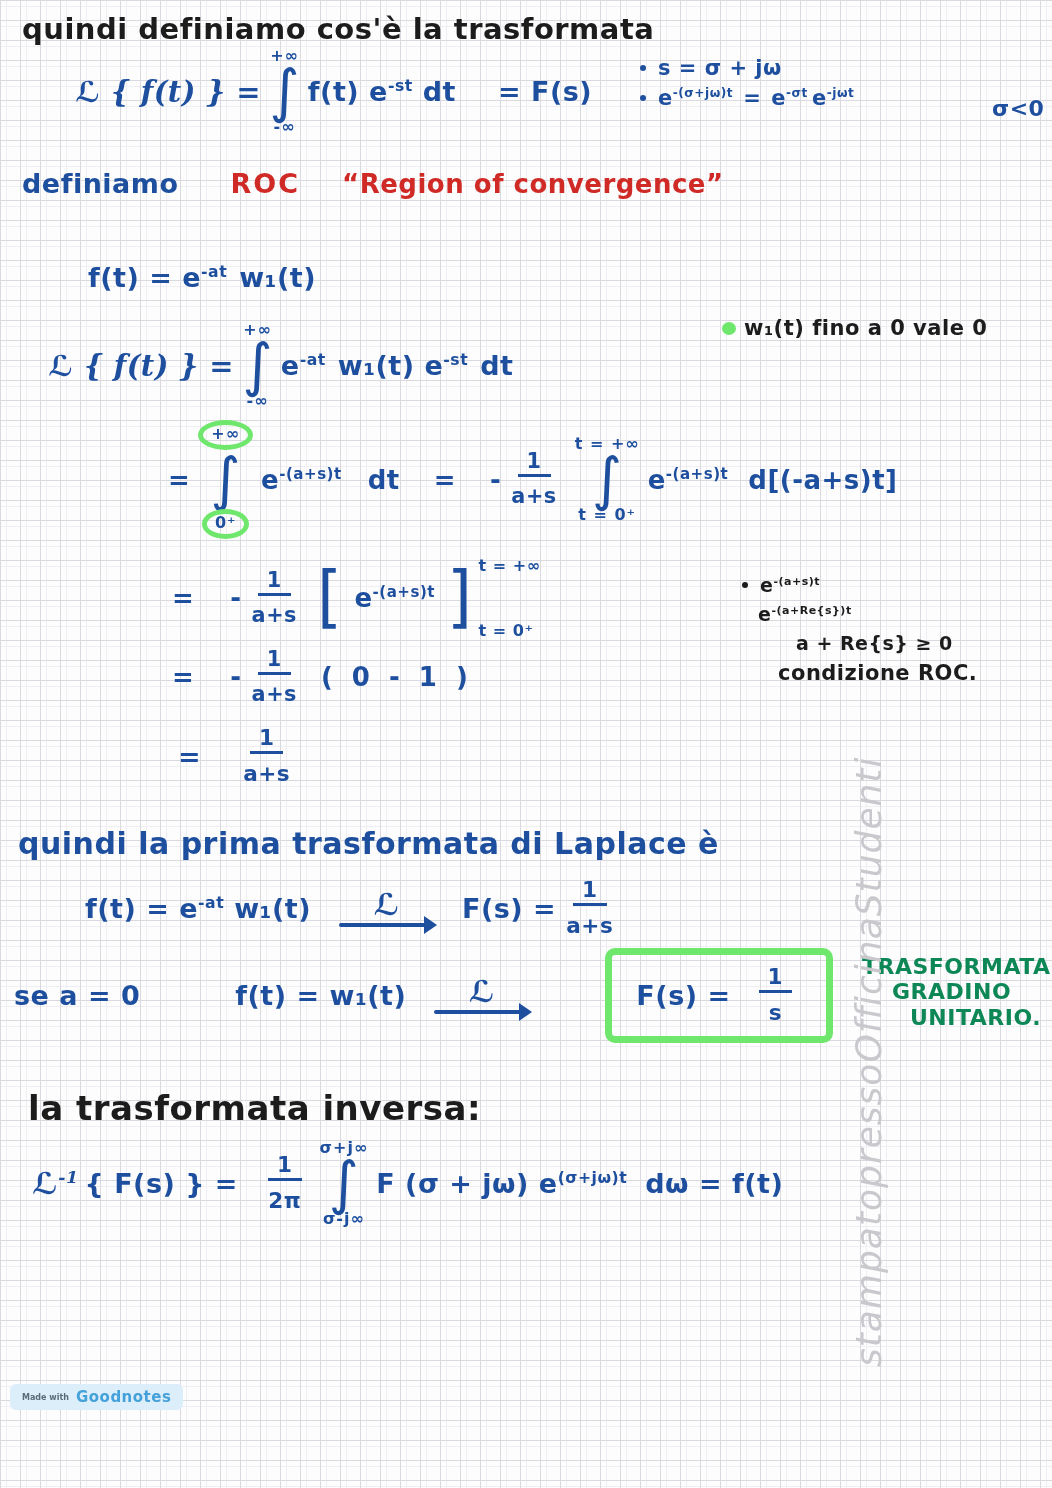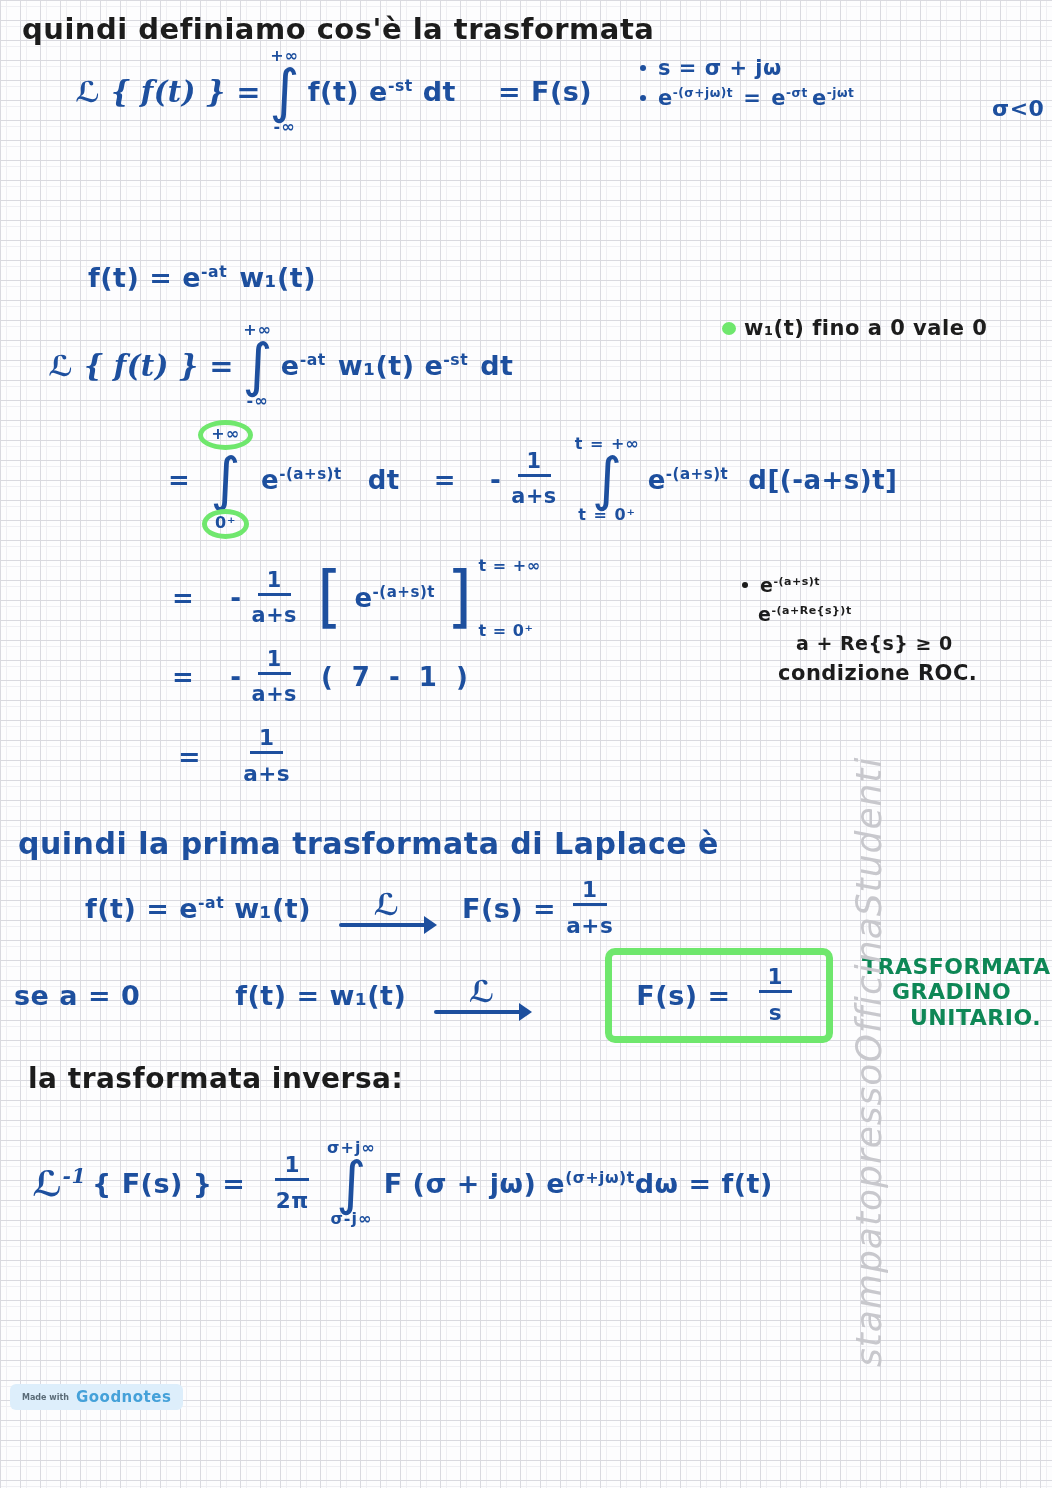--- a/index.html
+++ b/index.html
@@ -85,20 +85,25 @@
     <div class="row" style="position:static">
       <span class="bdot"></span>
       <span class="grp"><span>e</span><sup>-(σ+jω)t</sup></span>
       <span style="margin:0 10px">=</span>
       <span class="grp"><span>e</span><sup>-σt</sup></span>
       <span class="grp" style="margin-left:4px"><span>e</span><sup>-jωt</sup></span>
     </div>
   </div>
   <div class="abs hw blue" style="left:992px;top:96px;font-size:22px">σ&lt;0</div>
 
+  <div class="row hw" style="left:22px;top:168px;font-size:27px">
+    <span class="blue">definiamo</span>
+    <span class="red" style="margin-left:52px;letter-spacing:2px">ROC</span>
+    <span class="red" style="margin-left:42px;font-size:26px">“Region of convergence”</span>
+  </div>
 
   <div class="row hw blue" style="left:88px;top:262px;font-size:27px">
     <span class="grp"><span>f(t) = e</span><sup>-at</sup></span>
     <span style="margin-left:12px">w₁(t)</span>
   </div>
 
   <div class="row hw black" style="left:722px;top:316px;font-size:21px">
     <span class="gdot"></span>
     <span>w₁(t) fino a 0 vale 0</span>
   </div>
@@ -155,21 +160,21 @@
     </span>
   </div>
 
   <div class="row hw blue" style="left:172px;top:648px;font-size:26px">
     <span>=</span>
     <span style="margin-left:36px">-</span>
     <span class="frac">
       <span class="num">1</span>
       <span class="den">a+s</span>
     </span>
-    <span style="margin-left:14px;letter-spacing:5px">( 7  -  1 )</span>
+    <span style="margin-left:14px;letter-spacing:5px">( 0  -  1 )</span>
   </div>
 
   <div class="row hw blue" style="left:178px;top:726px;font-size:27px">
     <span>=</span>
     <span class="frac" style="margin-left:42px">
       <span class="num">1</span>
       <span class="den">a+s</span>
     </span>
   </div>
 
@@ -216,36 +221,36 @@
       </span>
     </span>
   </div>
 
   <div class="caption" style="left:862px;top:954px">
     <span>TRASFORMATA</span>
     <span style="margin-left:30px">GRADINO</span>
     <span style="margin-left:48px">UNITARIO.</span>
   </div>
 
-  <div class="abs hw black" style="left:28px;top:1062px;font-size:28px">la trasformata inversa:</div>
+  <div class="abs hw black" style="left:28px;top:1088px;font-size:34px">la trasformata inversa:</div>
 
   <div class="row hw blue" style="left:32px;top:1140px;font-size:27px">
-    <span class="grp script" style="font-size:35px"><span>ℒ</span><sup>-1</sup></span>
+    <span class="grp script" style="font-size:30px"><span>ℒ</span><sup>-1</sup></span>
     <span style="margin-left:6px">{ F(s) } =</span>
     <span class="frac" style="margin-left:30px">
       <span class="num">1</span>
       <span class="den">2π</span>
     </span>
     <span class="int">
       <span class="bnd">σ+j∞</span>
       <span class="sgn">∫</span>
       <span class="bnd">σ-j∞</span>
     </span>
     <span class="grp"><span>F (σ + jω) e</span><sup>(σ+jω)t</sup></span>
-    <span style="">dω = f(t)</span>
+    <span style="margin-left:18px">dω = f(t)</span>
   </div>
 
   <div class="watermark">stampatopressoOfficinaStudenti</div>
 
   <div class="badge">
     <span class="pfx">Made with</span>
     <span class="brand">Goodnotes</span>
   </div>
 
 </div>

